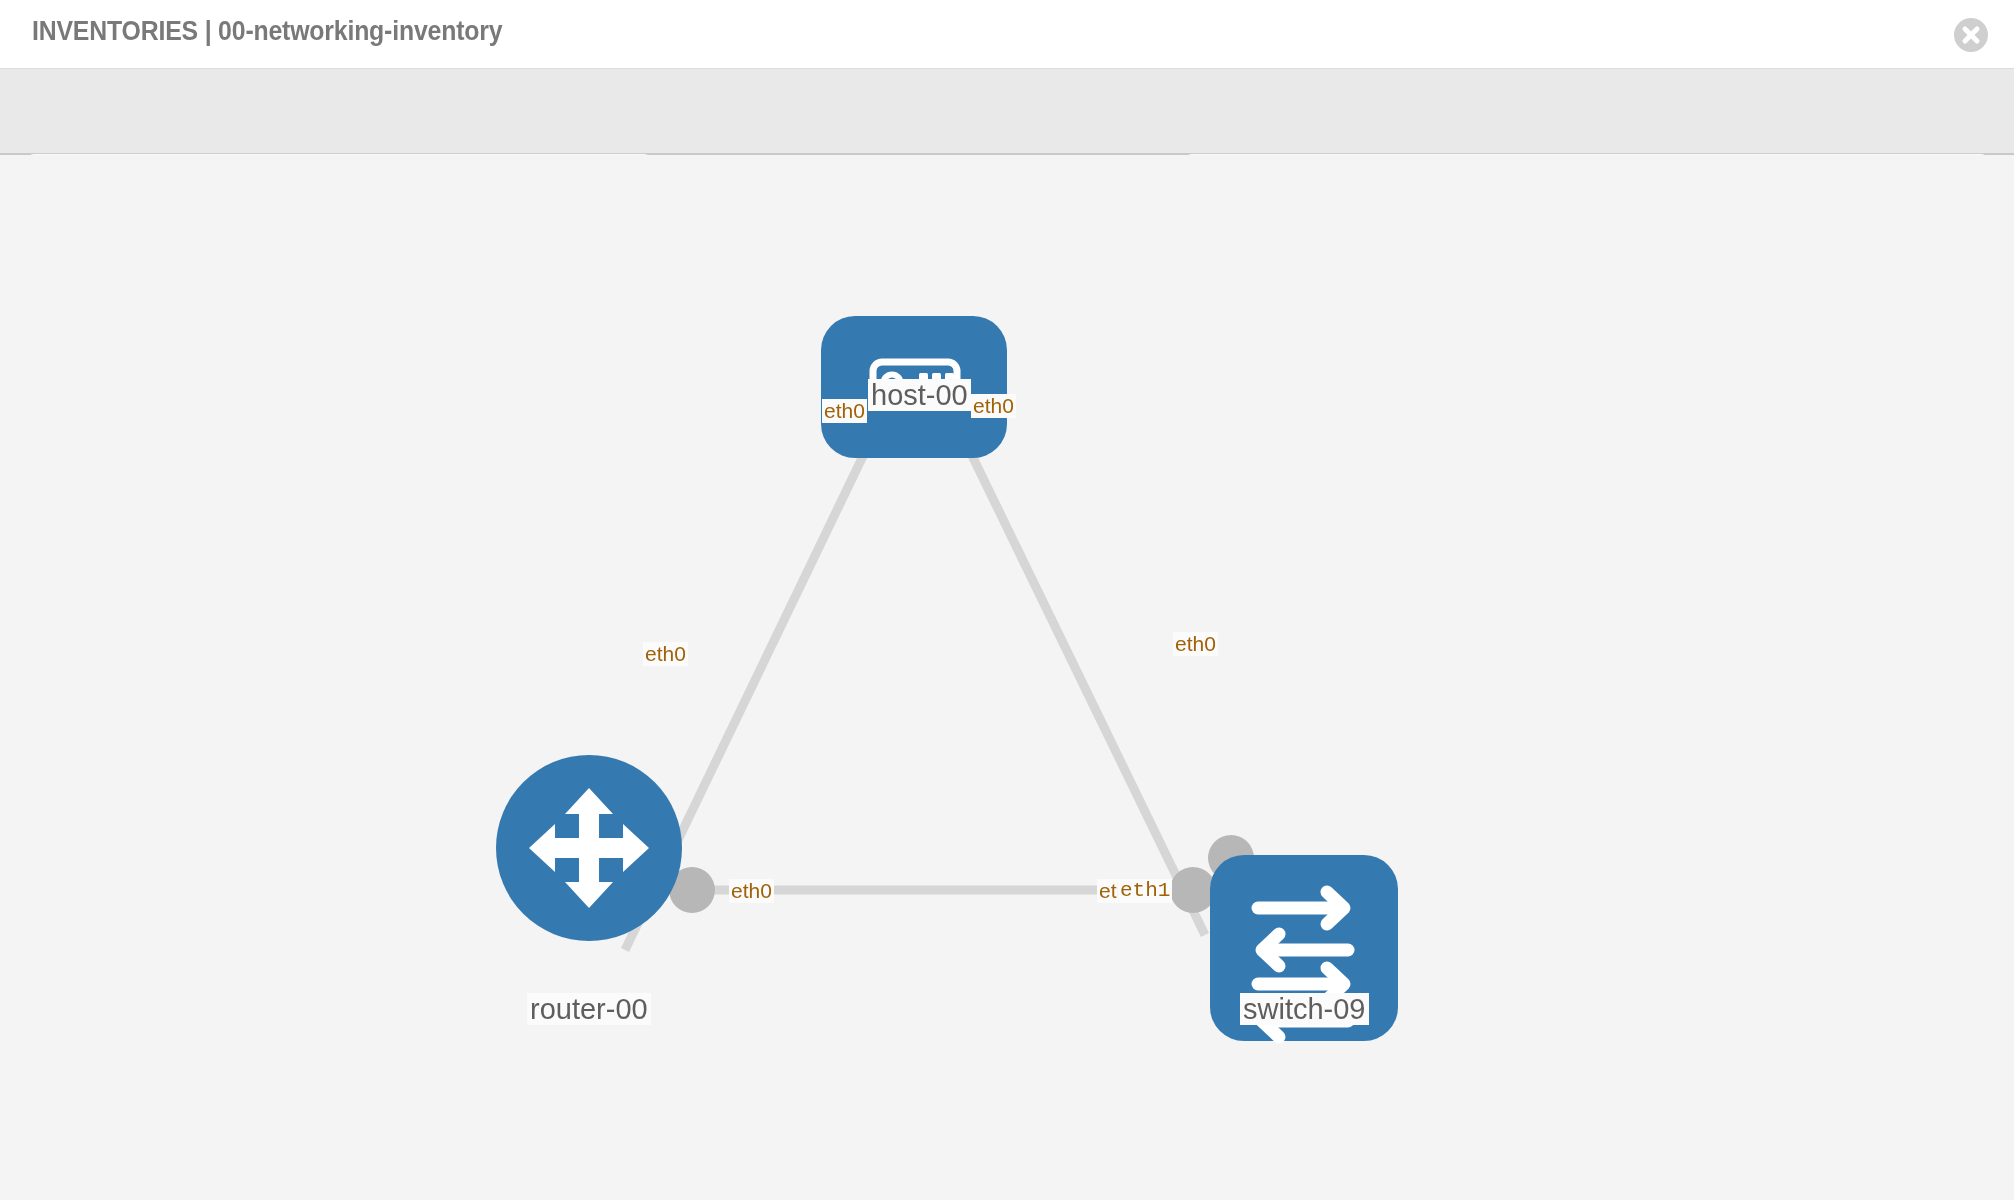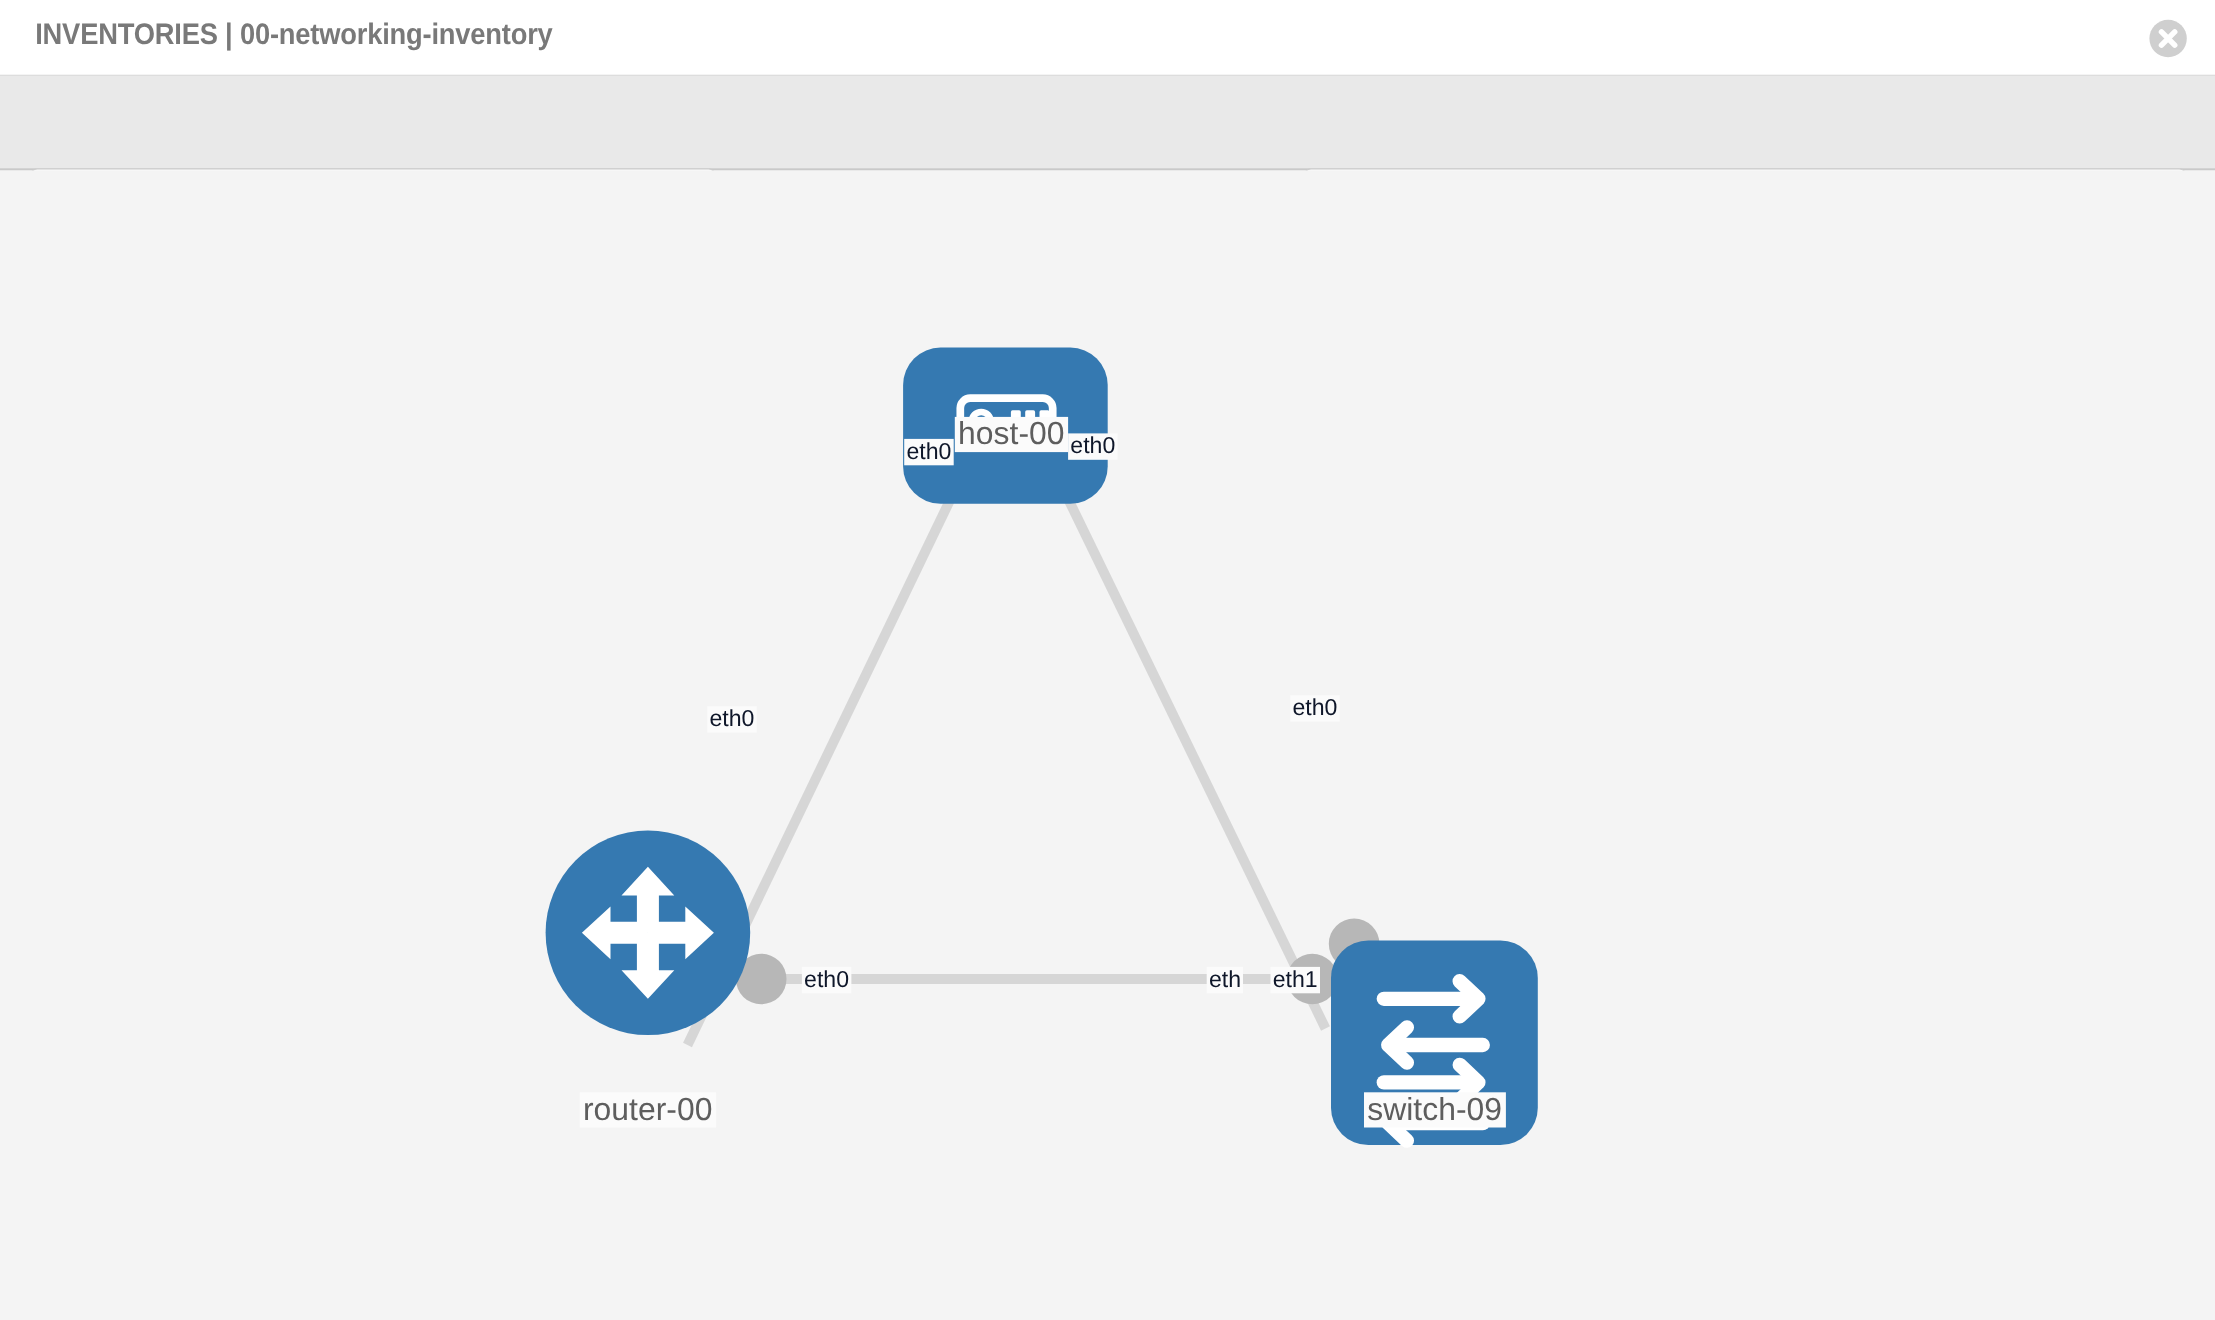--- a/index.html
+++ b/index.html
@@ -129,21 +129,21 @@
     font-size: 29px;
     line-height: 1.05;
     padding: 1px 3px;
     white-space: nowrap;
     font-family: "Liberation Sans", sans-serif;
     text-align: center;
   }
   .iface-label {
     position: absolute;
     background: #fbfbfb;
-    color: #0f172a;
+    color: #a16207;
     font-size: 21px;
     line-height: 1.05;
     padding: 1px 2px;
     white-space: nowrap;
     font-family: "Liberation Sans", sans-serif;
   }
 </style>
 </head>
 <body>
 
@@ -267,20 +267,20 @@
     <div class="iface-label" style="left:971px; top:239px;">eth0</div>
 
     <div class="iface-label" style="left:643px; top:487px;">eth0</div>
 
     <div class="iface-label" style="left:1173px; top:477px;">eth0</div>
 
     <div class="iface-label" style="left:729px; top:724px;">eth0</div>
 
     <div class="iface-label" style="left:1097px; top:724px;">eth</div>
 
-    <div class="iface-label" style="left:1155px; top:724px;">eth1</div>
+    <div class="iface-label" style="left:1118px; top:724px;font-family:Liberation Mono, monospace;">eth1</div>
 
     <div class="node-label" style="left:527px; top:838px;">router-00</div>
 
     <div class="node-label" style="left:1240px; top:838px;">switch-09</div>
 
   </div>
 </div>
 
 </body></html>

